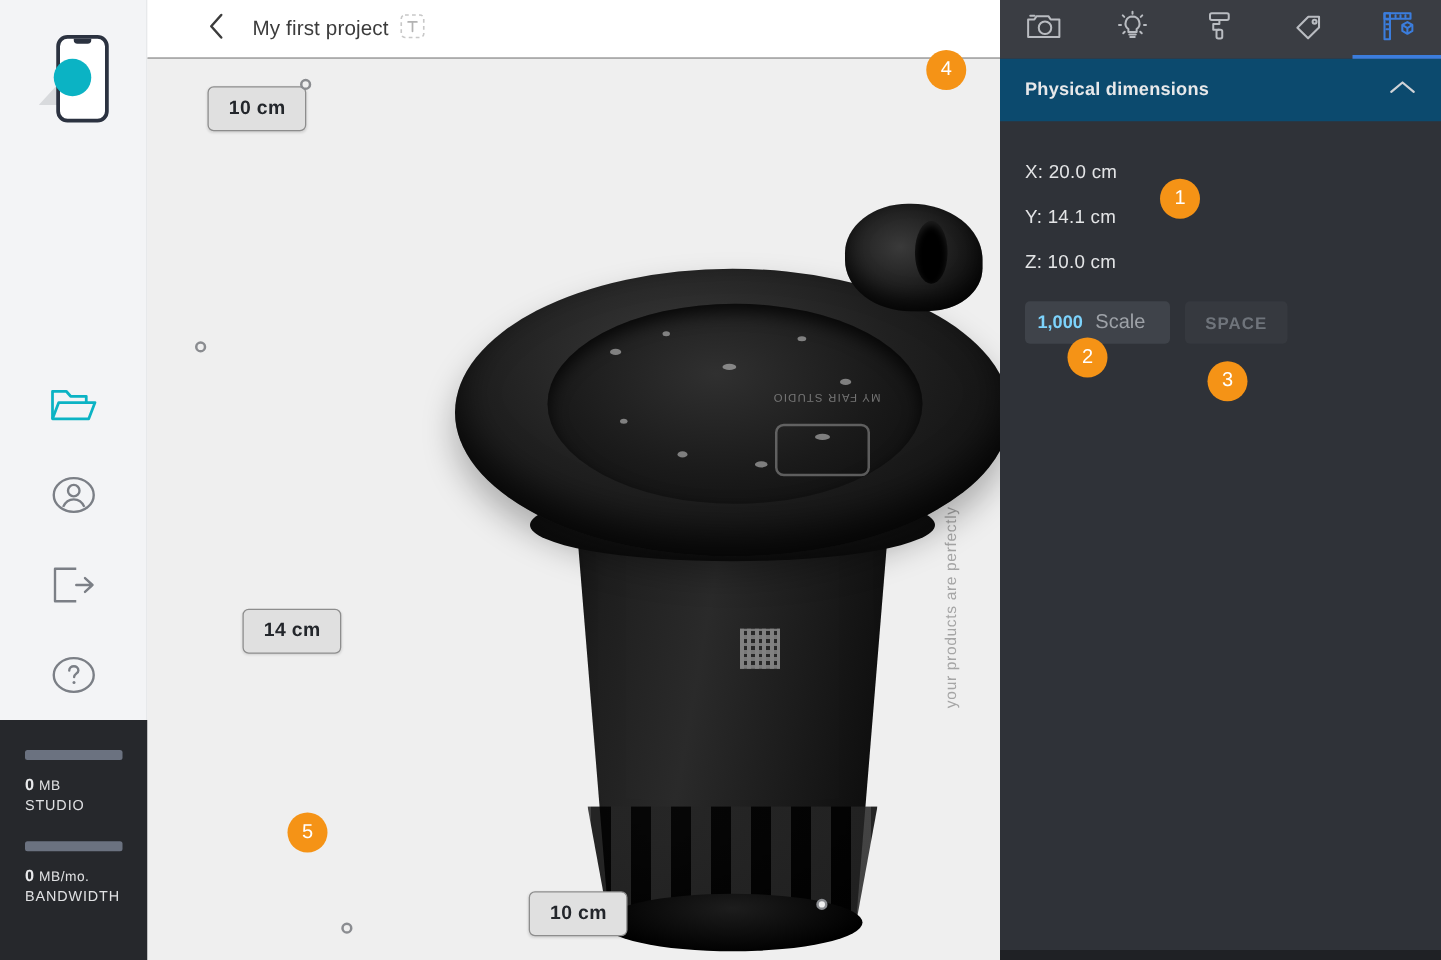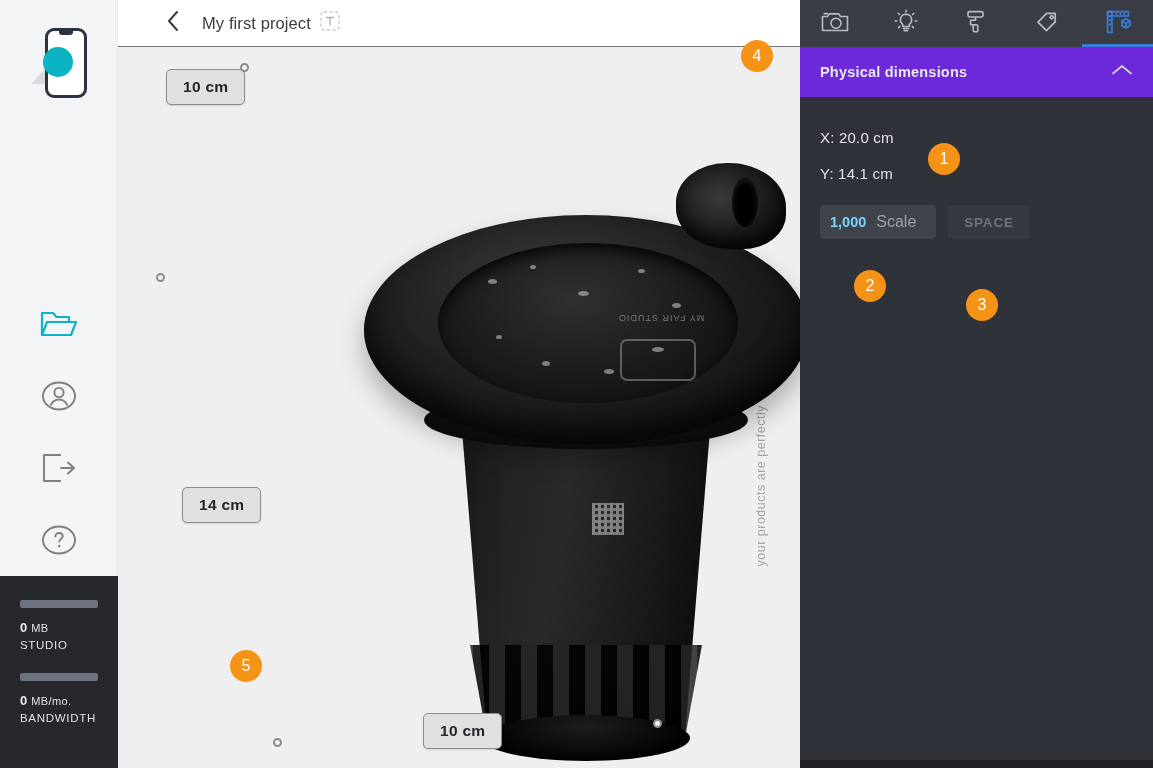--- a/index.html
+++ b/index.html
@@ -206,21 +206,21 @@
   }
   .tab {
     flex: 1; display: flex; align-items: center; justify-content: center;
     cursor: pointer; position: relative;
   }
   .tab.active::after {
     content: ""; position: absolute; left: 0; right: 0; bottom: 0;
     height: 3px; background: #3b7ddd;
   }
   .panel-header {
-    height: 50px; background: #6d28d9;
+    height: 50px; background: #0c4a6e;
     display: flex; align-items: center; padding: 12px 20px;
   }
   .panel-title {
     color: #e7e8ea; font-size: 14.5px; font-weight: 700; letter-spacing: .2px;
   }
   .collapse-btn { margin-left: auto; cursor: pointer; display: flex; }
   .panel-body { padding: 22px 0 0 0; position: relative; }
   .dim-row {
     color: #e3e4e6; font-size: 15px; padding: 0 0 0 20px;
     height: 36px; display: flex; align-items: center; letter-spacing: .2px;
@@ -370,21 +370,21 @@
             <div class="droplet" style="left:58px;top:92px;width:6px;height:4px;"></div>
             <div class="droplet" style="left:214px;top:104px;width:12px;height:5px;"></div>
           </div>
         </div>
         <div class="cup-spout">
           <div class="cup-spout-hole"></div>
         </div>
       </div>
 
       <div class="dim-label" style="left:48px; top:22px;">10 cm</div>
-      <div class="dim-label" style="left:64px; top:440px;">14 cm</div>
+      <div class="dim-label" style="left:76px; top:440px;">14 cm</div>
       <div class="dim-label" style="left:305px; top:666px;">10 cm</div>
 
       <div class="handle-dot" style="left:122px; top:16px;"></div>
       <div class="handle-dot" style="left:38px;  top:226px;"></div>
       <div class="handle-dot" style="left:155px; top:691px;"></div>
       <div class="handle-dot" style="left:535px; top:672px;"></div>
     </div>
   </div>
 
   <div class="rightpanel">
@@ -445,20 +445,21 @@
           <svg width="22" height="14" viewBox="0 0 22 14" fill="none" stroke="#cfd2d6" stroke-width="1.8" stroke-linecap="round" stroke-linejoin="round">
             <path d="M2 10.5L11 3l9 7.5"></path>
           </svg>
         </span>
       </div>
     </div>
 
     <div class="panel-body">
       <div class="dim-row">X: 20.0 cm</div>
       <div class="dim-row">Y: 14.1 cm</div>
+      <div class="dim-row">Z: 10.0 cm</div>
 
       <div class="controls">
         <div class="scale-field">
           <span class="scale-value">1,000</span>
           <span class="scale-caption">Scale</span>
         </div>
         <div class="apply-btn">SPACE</div>
       </div>
     </div>
 

